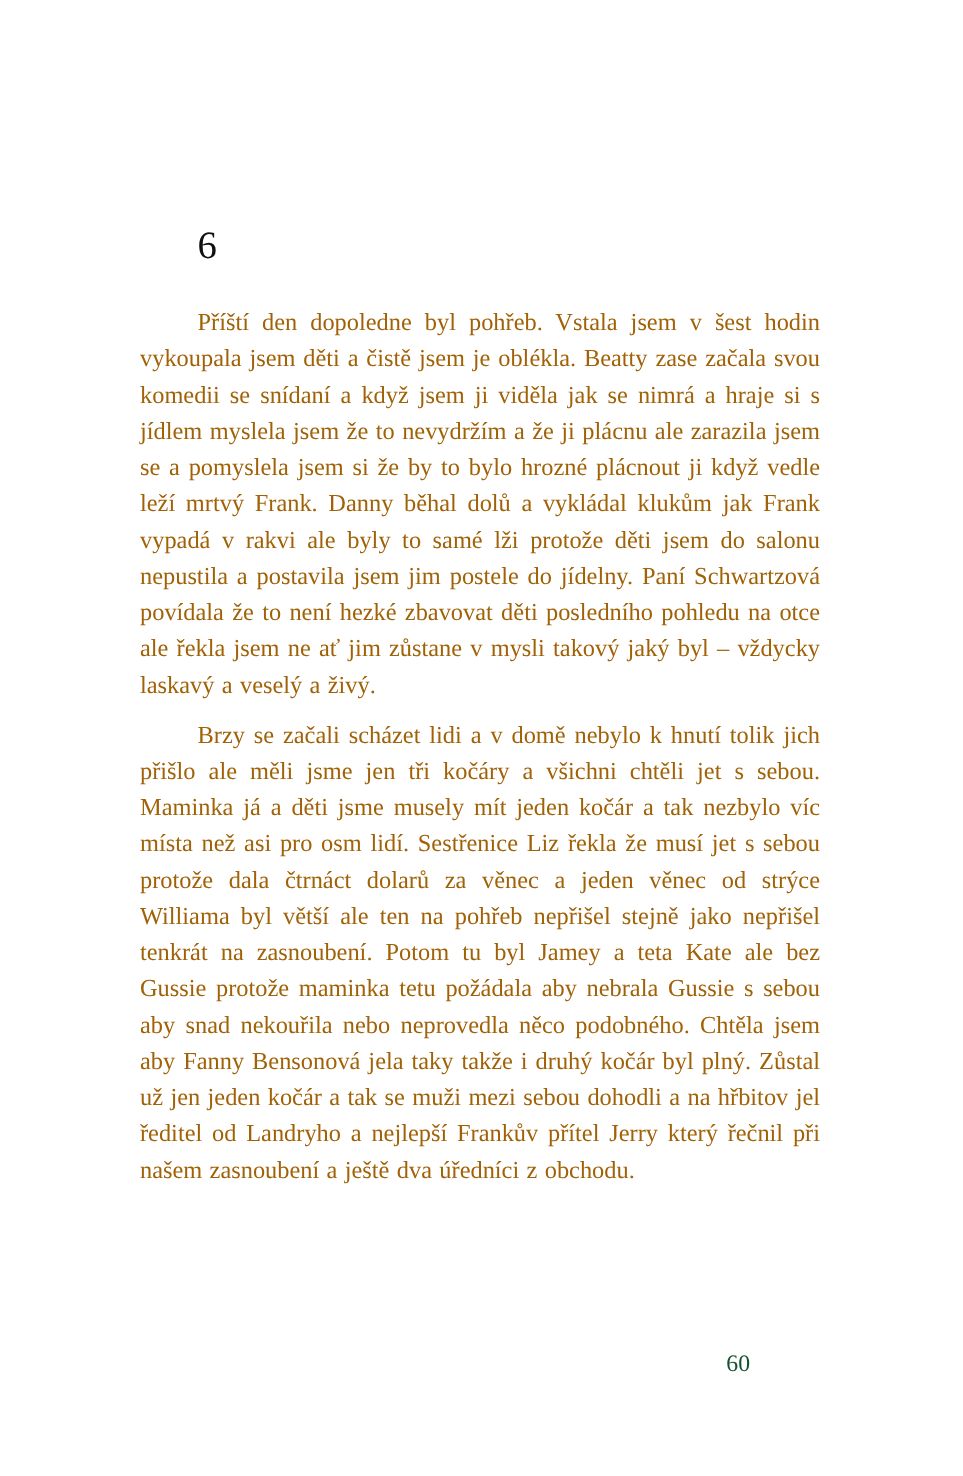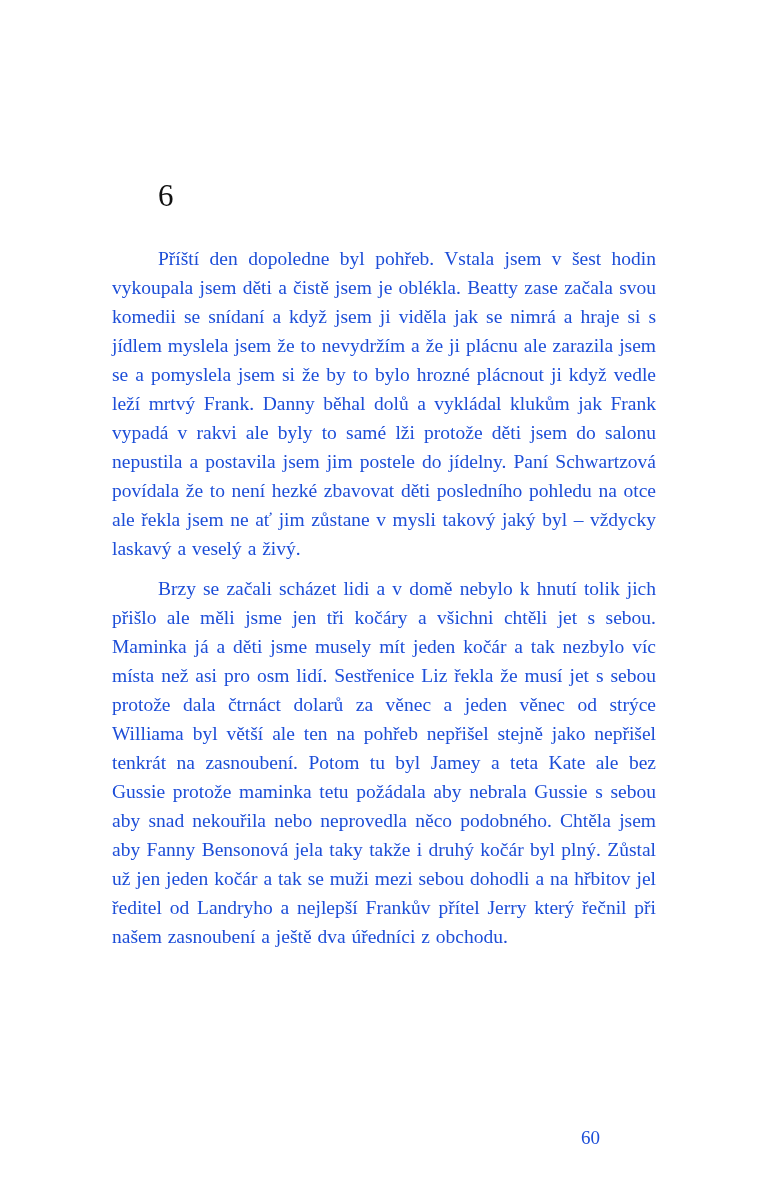--- a/index.html
+++ b/index.html
@@ -34,32 +34,32 @@
     margin-top: 33px;
   }
   .para {
     margin: 0;
     font-size: 19.5px;
     line-height: 29px;
     text-align: justify;
     text-indent: 46px;
     word-spacing: 1px;
     hyphens: auto;
-    color: #1d4ed8;
+    color: #a16207;
   }
   .para + .para {
     margin-top: 11px;
   }
   .page-number {
     position: absolute;
-    top: 1128px;
+    top: 1082px;
     right: 170px;
     font-size: 19px;
     line-height: 1;
-    color: #1d4ed8;
+    color: #14532d;
   }
 </style>
 </head>
 <body>
 
 <div class="book-page">
   <div class="chapter-number">6</div>
 
   <div class="body-text">
     <p class="para">Příští den dopoledne byl pohřeb. Vstala jsem v šest hodin vykoupala jsem děti a čistě jsem je oblékla. Beatty zase začala svou komedii se snídaní a když jsem ji viděla jak se nimrá a hraje si s jídlem myslela jsem že to nevydržím a že ji plácnu ale zarazila jsem se a pomyslela jsem si že by to bylo hrozné plácnout ji když vedle leží mrtvý Frank. Danny běhal dolů a vykládal klukům jak Frank vypadá v rakvi ale byly to samé lži protože děti jsem do salonu nepustila a postavila jsem jim postele do jídelny. Paní Schwartzová povídala že to není hezké zbavovat děti posledního pohledu na otce ale řekla jsem ne ať jim zůstane v mysli takový jaký byl – vždycky laskavý a veselý a živý.</p>

